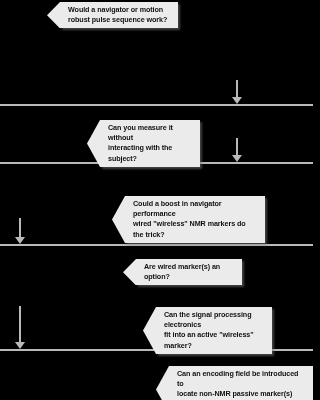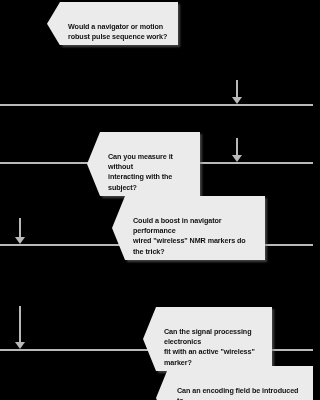--- a/index.html
+++ b/index.html
@@ -68,21 +68,20 @@
   }
   .callout .tip svg { display: block; width: 13px; height: 100%; }
   .callout .txt {
     display: block;
     padding: 3px 7px 3px 8px;
     font-size: 7.2px;
     line-height: 1.42;
     letter-spacing: -0.08px;
     font-weight: 700;
     white-space: pre-line;
-    margin-top: 17px;
   }
 </style>
 </head>
 <body>
 
 <div id="canvas" style="background: rgb(0, 0, 0);">
     <div class="divider" style="top: 104px; background: rgb(185, 185, 185);"></div>
     <div class="divider" style="top: 162px; background: rgb(185, 185, 185);"></div>
     <div class="divider" style="top: 244px; background: rgb(185, 185, 185);"></div>
     <div class="divider" style="top: 349px; background: rgb(185, 185, 185);"></div>
@@ -104,46 +103,54 @@
     </div>
     <div class="callout" style="left: 60px; top: 2px; width: 118px; min-height: 24px; background: rgb(235, 235, 235);">
       <span class="tip">
         <svg viewBox="0 0 13 100" preserveAspectRatio="none">
           <polygon points="13,0 0,50 13,100" fill="#ebebeb"></polygon>
         </svg>
       </span>
       <span class="txt" style="color: rgb(17, 17, 17);">Would a navigator or motion
 robust pulse sequence work?</span>
     </div>
-    <div class="callout" style="left: 100px; top: 132px; width: 100px; min-height: 26px; background: rgb(235, 235, 235);">
+    <div class="callout" style="left: 100px; top: 120px; width: 100px; min-height: 26px; background: rgb(235, 235, 235);">
       <span class="tip">
         <svg viewBox="0 0 13 100" preserveAspectRatio="none">
           <polygon points="13,0 0,50 13,100" fill="#ebebeb"></polygon>
         </svg>
       </span>
       <span class="txt" style="color: rgb(17, 17, 17);">Can you measure it without
 interacting with the subject?</span>
     </div>
     <div class="callout" style="left: 125px; top: 196px; width: 140px; min-height: 26px; background: rgb(235, 235, 235);">
       <span class="tip">
         <svg viewBox="0 0 13 100" preserveAspectRatio="none">
           <polygon points="13,0 0,50 13,100" fill="#ebebeb"></polygon>
         </svg>
       </span>
       <span class="txt" style="color: rgb(17, 17, 17);">Could a boost in navigator performance
 wired "wireless" NMR markers do the trick?</span>
     </div>
+    <div class="callout" style="left: 136px; top: 259px; width: 106px; min-height: 21px; background: rgb(235, 235, 235);">
+      <span class="tip">
+        <svg viewBox="0 0 13 100" preserveAspectRatio="none">
+          <polygon points="13,0 0,50 13,100" fill="#ebebeb"></polygon>
+        </svg>
+      </span>
+      <span class="txt" style="color: rgb(17, 17, 17);">Are wired marker(s) an option?</span>
+    </div>
     <div class="callout" style="left: 156px; top: 307px; width: 116px; min-height: 26px; background: rgb(235, 235, 235);">
       <span class="tip">
         <svg viewBox="0 0 13 100" preserveAspectRatio="none">
           <polygon points="13,0 0,50 13,100" fill="#ebebeb"></polygon>
         </svg>
       </span>
       <span class="txt" style="color: rgb(17, 17, 17);">Can the signal processing electronics
-fit with an active "wireless" marker?</span>
+fit into an active "wireless" marker?</span>
     </div>
     <div class="callout" style="left: 169px; top: 366px; width: 144px; min-height: 26px; background: rgb(235, 235, 235);">
       <span class="tip">
         <svg viewBox="0 0 13 100" preserveAspectRatio="none">
           <polygon points="13,0 0,50 13,100" fill="#ebebeb"></polygon>
         </svg>
       </span>
       <span class="txt" style="color: rgb(17, 17, 17);">Can an encoding field be introduced to
 locate non-NMR passive marker(s) remotely?</span>
     </div>

